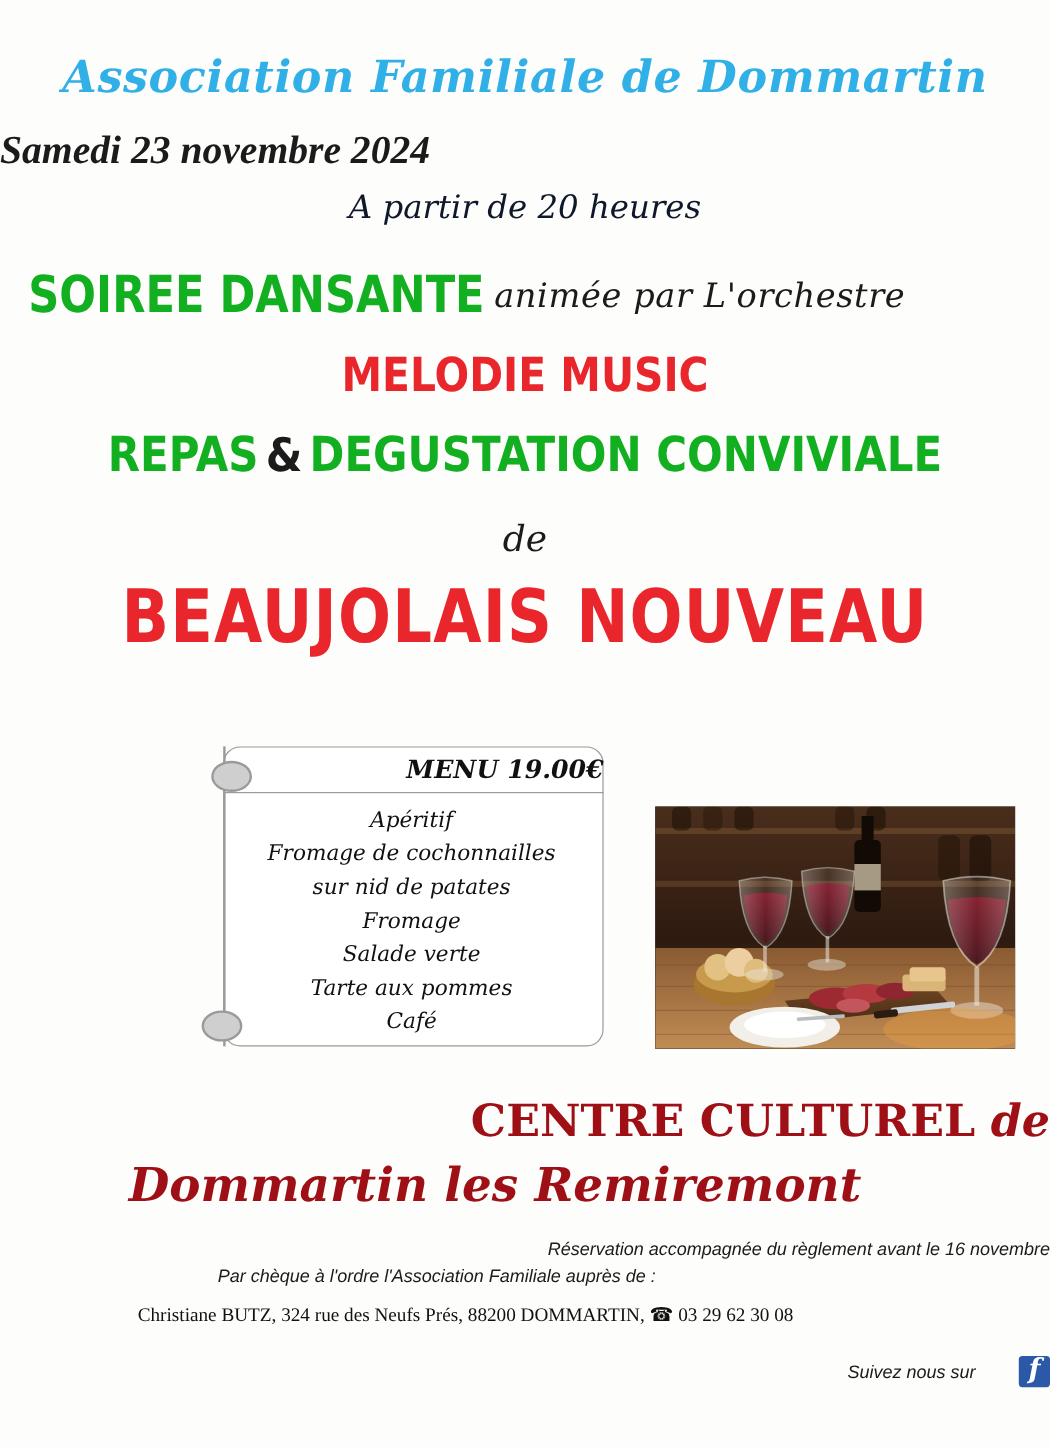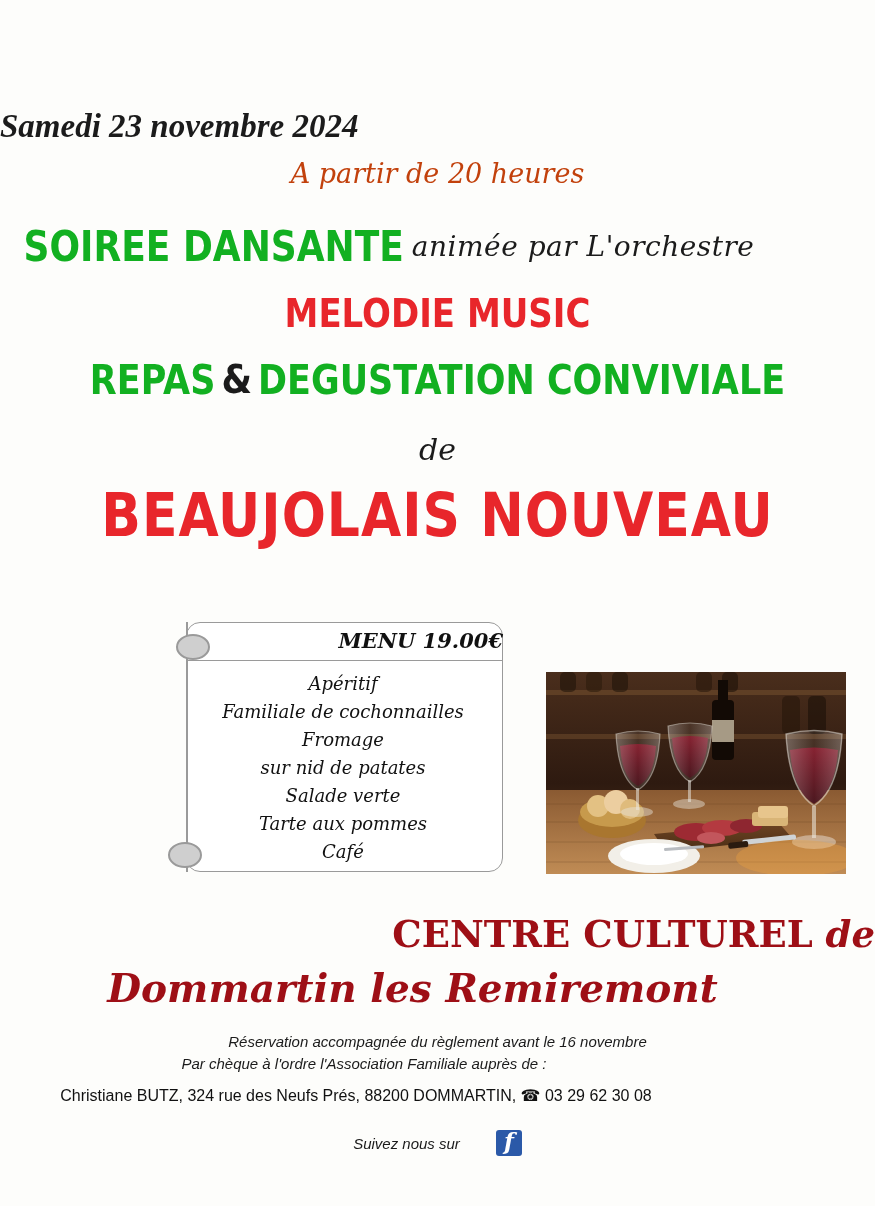--- a/index.html
+++ b/index.html
@@ -50,21 +50,21 @@
   }
   .time-line {
     position: absolute;
     top: 158px;
     left: 0;
     width: 875px;
     text-align: center;
     font-family: "DejaVu Serif", serif;
     font-style: italic;
     font-size: 27px;
-    color: #c2410c;
+    color: #0f172a;
   }
   
   .soiree-line {
     position: absolute;
     top: 226px;
     left: 0;
     width: 778px;
     text-align: center;
     white-space: nowrap;
   }
@@ -238,50 +238,51 @@
     font-style: italic;
     font-weight: bold;
     font-size: 39px;
     color: #9e0f16;
   }
   
   .resa1 {
     position: absolute;
     top: 1033px;
     left: 0; width: 875px;
-    text-align: center;
+    text-align: right;
     font-family: "Liberation Sans", sans-serif;
     font-style: italic;
     font-size: 15px;
     color: #1b1b1b;
   }
   .resa2 {
     position: absolute;
     top: 1055px;
     left: 0; width: 728px;
     text-align: center;
     font-family: "Liberation Sans", sans-serif;
     font-style: italic;
     font-size: 15px;
     color: #1b1b1b;
   }
   .contact {
     position: absolute;
     top: 1086px;
     left: 0; width: 712px;
     text-align: center;
-    font-family: Liberation Sans, sans-serif;
+    font-family: Liberation Serif, serif;
     font-size: 16px;
     color: #111;
+    padding-left: 32px;
   }
   .follow {
     position: absolute;
     top: 1130px;
     left: 0; width: 875px;
-    text-align: center;
+    text-align: right;
     font-family: "Liberation Sans", sans-serif;
     font-style: italic;
     font-size: 15px;
     color: #1b1b1b;
   }
   .follow-row {
     display: inline-flex;
     align-items: center;
     gap: 36px;
   }
@@ -304,20 +305,21 @@
     font-family: "DejaVu Serif", serif;
     font-weight: bold;
     font-size: 23px;
   }
 </style>
 </head>
 <body>
 
 <div class="poster">
 
+  <div class="assoc-title">Association Familiale de Dommartin</div>
 
   <div class="date-line">Samedi 23 novembre 2024</div>
   <div class="time-line">A partir de 20 heures</div>
 
   <div class="soiree-line">
     <span class="soiree-main">SOIREE DANSANTE</span><span class="soiree-sub">animée par L'orchestre</span>
   </div>
 
   <div class="orchestre-name">MELODIE MUSIC</div>
 
@@ -331,23 +333,23 @@
 
   <div class="menu-card">
     <div class="paper"></div>
     <div class="left-strip"></div>
     <div class="line-divider"></div>
     <div class="ring r1"></div>
     <div class="ring r2"></div>
     <div class="menu-title">MENU  19.00€</div>
     <div class="menu-items">
       <div>Apéritif</div>
-      <div>Familiale de cochonnailles</div>
+      <div>Fromage de cochonnailles</div>
+      <div>sur nid de patates</div>
       <div>Fromage</div>
-      <div>sur nid de patates</div>
       <div>Salade verte</div>
       <div>Tarte aux pommes</div>
       <div>Café</div>
     </div>
   </div>
 
   <div class="photo">
     <svg width="300" height="202" viewBox="0 0 300 202" xmlns="http://www.w3.org/2000/svg">
       <defs>
         <linearGradient id="bgWall" x1="0" y1="0" x2="0" y2="1">

